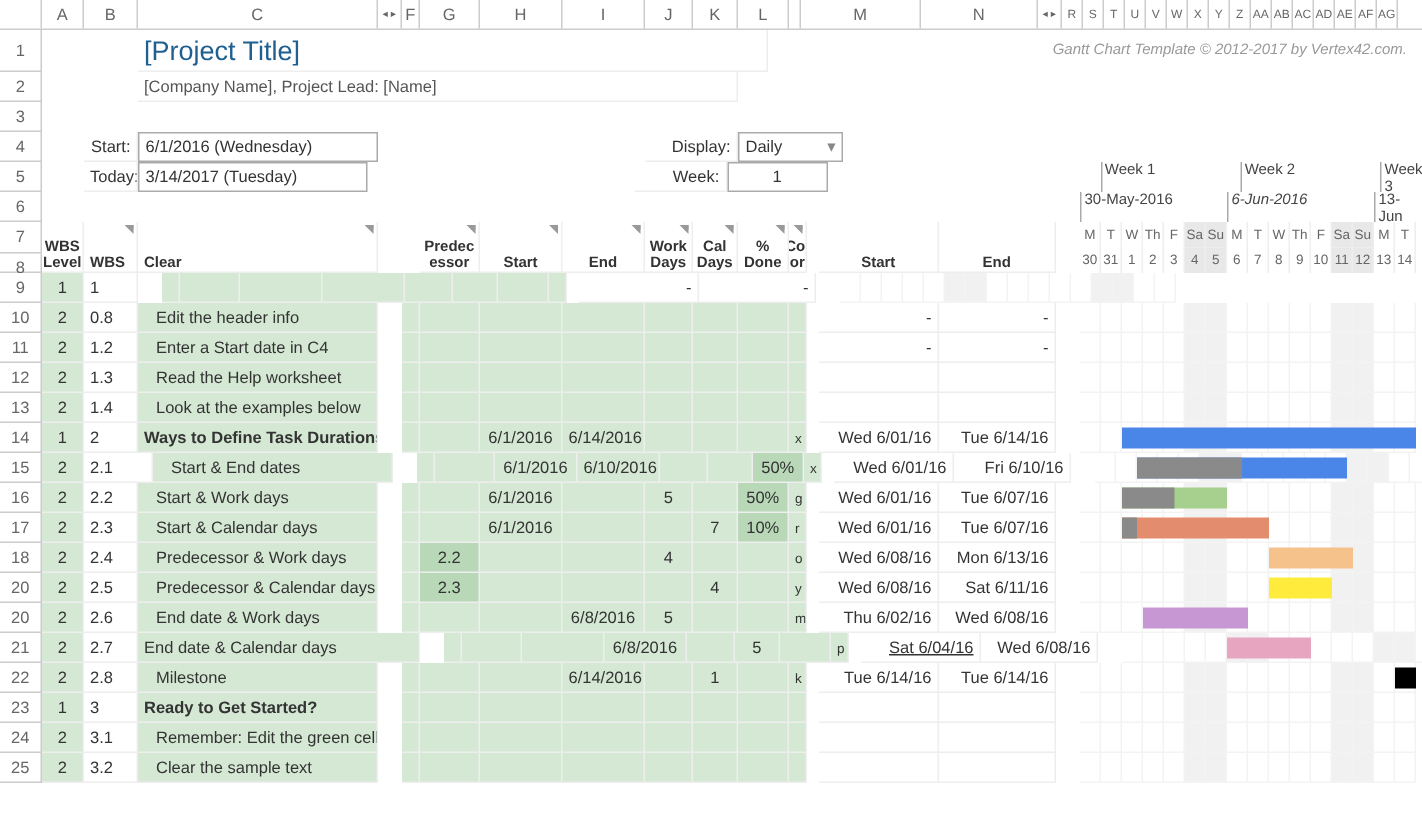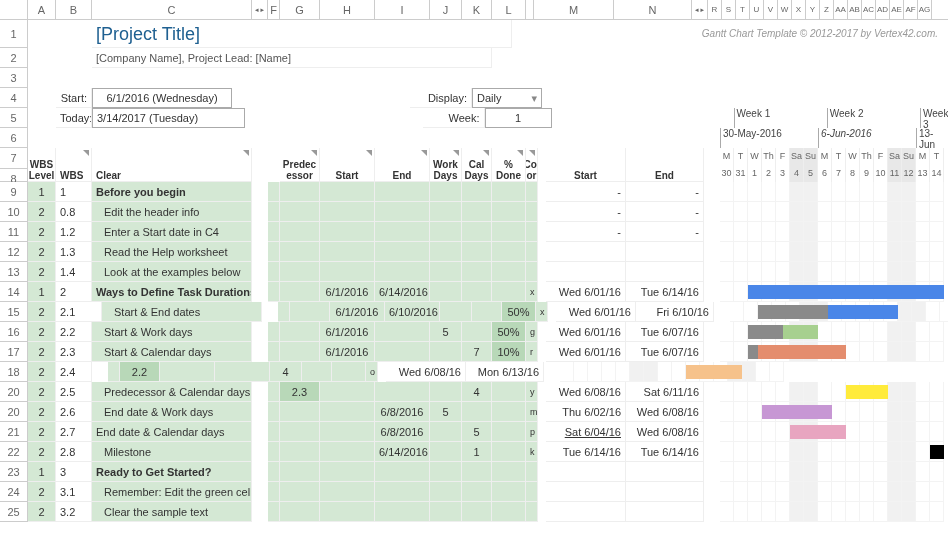--- a/index.html
+++ b/index.html
@@ -86,21 +86,21 @@
         <div class="cell subtitle" style="width: 400px;">[Company Name], Project Lead: [Name]</div>
       </div>
       <div class="row">
         <div class="row-h" style="line-height: 20px;">3</div>
         <div class="cell spacer" style="width: 880px;"></div>
       </div>
       <div class="row">
         <div class="row-h" style="line-height: 20px;">4</div>
         <div class="cell spacer" style="width: 28px;"></div>
         <div class="cell label-r" style="width: 36px;">Start:</div>
-        <div class="input-box" style="width: 140px; text-align: center;">6/1/2016 (Wednesday)</div>
+        <div class="input-box" style="width: 160px;">6/1/2016 (Wednesday)</div>
         <div class="cell spacer" style="width: 178px;"></div>
         <div class="cell label-r" style="width: 62px;">Display:</div>
         <div class="select-box" style="width: 70px;">Daily</div>
       </div>
       <div class="row">
         <div class="row-h" style="line-height: 20px;">5</div>
         <div class="cell spacer" style="width: 28px;"></div>
         <div class="cell label-r" style="width: 36px;">Today:</div>
         <div class="input-box" style="width: 160px;">3/14/2017 (Tuesday)</div>
         <div class="cell spacer" style="width: 178px;"></div>
@@ -175,21 +175,20 @@
             <div class="day-h we" style="height: 17px; line-height: 17px;">12</div>
             <div class="day-h" style="height: 17px; line-height: 17px;">13</div>
             <div class="day-h" style="height: 17px; line-height: 17px;">14</div>
           </div>
         </div>
       </div>
       <div class="row">
         <div class="row-h" style="line-height: 20px;">9</div>
         <div class="cell green-cell center" style="width: 28px;">1</div>
         <div class="cell" style="width: 36px;">1</div>
-        <div class="cell bold  green-cell" style="width: 160px;">Before you begin</div>
         <div class="cell spacer" style="width: 16px;"></div>
         <div class="cell green-cell" style="width: 12px;"></div>
         <div class="cell green-cell center" style="width: 40px;"></div>
         <div class="cell green-cell center" style="width: 55px;"></div>
         <div class="cell green-cell center" style="width: 55px;"></div>
         <div class="cell green-cell center" style="width: 32px;"></div>
         <div class="cell green-cell center" style="width: 30px;"></div>
         <div class="cell green-cell center" style="width: 34px;"></div>
         <div class="cell green-cell center" style="width: 12px; font-size: 9px;"></div>
         <div class="cell spacer" style="width: 8px;"></div>
@@ -518,20 +517,21 @@
           <div class="day-cell"></div>
           <div class="bar" style="position: absolute; left: 28px; width: 98px; background: rgb(228, 141, 110);">
             <div style="height: 14px; width: 10%; background: rgb(138, 138, 138);"></div>
           </div>
         </div>
       </div>
       <div class="row">
         <div class="row-h" style="line-height: 20px;">18</div>
         <div class="cell green-cell center" style="width: 28px;">2</div>
         <div class="cell" style="width: 36px;">2.4</div>
+        <div class="cell  green-cell" style="width: 160px; padding-left: 12px;">Predecessor &amp; Work days</div>
         <div class="cell spacer" style="width: 16px;"></div>
         <div class="cell green-cell" style="width: 12px;"></div>
         <div class="cell green-dark center" style="width: 40px;">2.2</div>
         <div class="cell green-cell center" style="width: 55px;"></div>
         <div class="cell green-cell center" style="width: 55px;"></div>
         <div class="cell green-cell center" style="width: 32px;">4</div>
         <div class="cell green-cell center" style="width: 30px;"></div>
         <div class="cell green-cell center" style="width: 34px;"></div>
         <div class="cell green-cell center" style="width: 12px; font-size: 9px;">o</div>
         <div class="cell spacer" style="width: 8px;"></div>
@@ -631,21 +631,21 @@
           <div class="day-cell we"></div>
           <div class="day-cell"></div>
           <div class="day-cell"></div>
           <div class="bar" style="position: absolute; left: 42px; width: 70px; background: rgb(199, 151, 212);"></div>
         </div>
       </div>
       <div class="row">
         <div class="row-h" style="line-height: 20px;">21</div>
         <div class="cell green-cell center" style="width: 28px;">2</div>
         <div class="cell" style="width: 36px;">2.7</div>
-        <div class="cell  green-cell" style="width: 160px; ">End date &amp; Calendar days</div>
+        <div class="cell  green-cell" style="width: 188px; ">End date &amp; Calendar days</div>
         <div class="cell spacer" style="width: 16px;"></div>
         <div class="cell green-cell" style="width: 12px;"></div>
         <div class="cell green-cell center" style="width: 40px;"></div>
         <div class="cell green-cell center" style="width: 55px;"></div>
         <div class="cell green-cell center" style="width: 55px;">6/8/2016</div>
         <div class="cell green-cell center" style="width: 32px;"></div>
         <div class="cell green-cell center" style="width: 30px;">5</div>
         <div class="cell green-cell center" style="width: 34px;"></div>
         <div class="cell green-cell center" style="width: 12px; font-size: 9px;">p</div>
         <div class="cell spacer" style="width: 8px;"></div>

